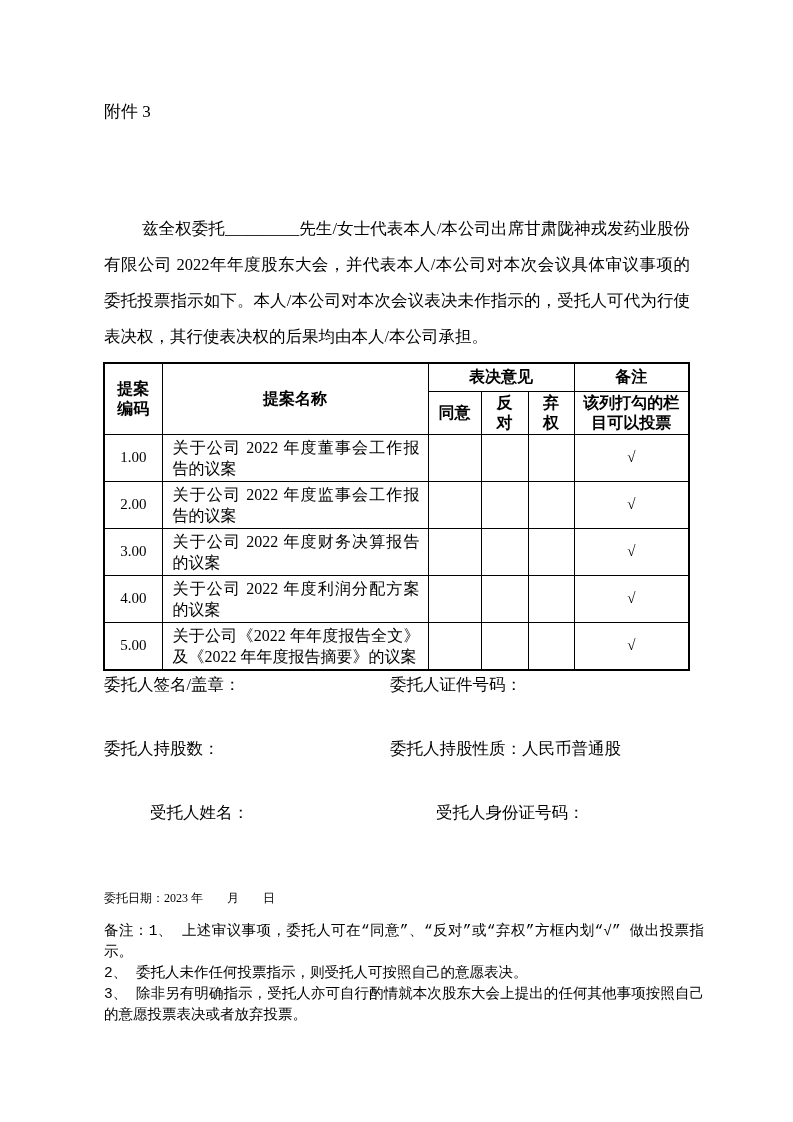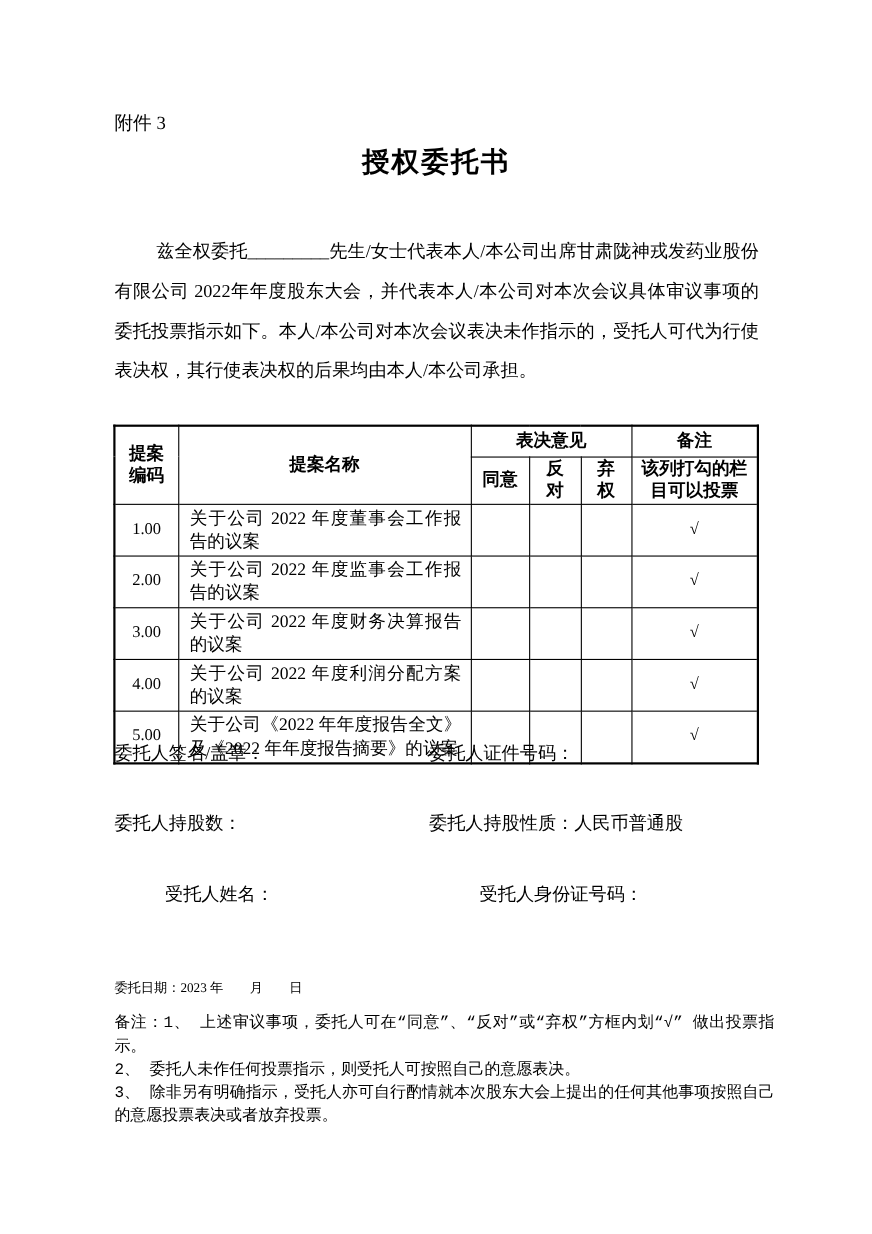--- a/index.html
+++ b/index.html
@@ -47,21 +47,20 @@
 
   table.proxy {
     position: absolute;
     left: 103px;
     top: 362px;
     width: 585px;
     border-collapse: collapse;
     table-layout: fixed;
     border: 2px solid #000;
     font-size: 16px;
-    margin-top: 24px;
   }
   .proxy th, .proxy td {
     border: 1px solid #000;
     padding: 0;
     vertical-align: middle;
     overflow: hidden;
   }
   .proxy th {
     font-weight: 700;
     text-align: center;
@@ -108,21 +107,20 @@
   }
   .note-line { margin: 0; font-family: Liberation Mono, monospace; }
 </style>
 </head>
 <body>
 
 <div class="page">
 
   <div class="attachment">附件 3</div>
 
-  <div class="doc-title">授权委托书</div>
 
   <div class="para"><span>兹全权委托</span><span class="blank">_________</span><span>先生/女士代表本人/本公司出席甘肃陇神戎发药业股份有限公司 2022年年度股东大会，并代表本人/本公司对本次会议具体审议事项的委托投票指示如下。本人/本公司对本次会议表决未作指示的，受托人可代为行使表决权，其行使表决权的后果均由本人/本公司承担。</span></div>
 
   <table class="proxy">
     <colgroup>
       <col style="width:58px">
       <col style="width:266px">
       <col style="width:53px">
       <col style="width:47px">
       <col style="width:46px">

